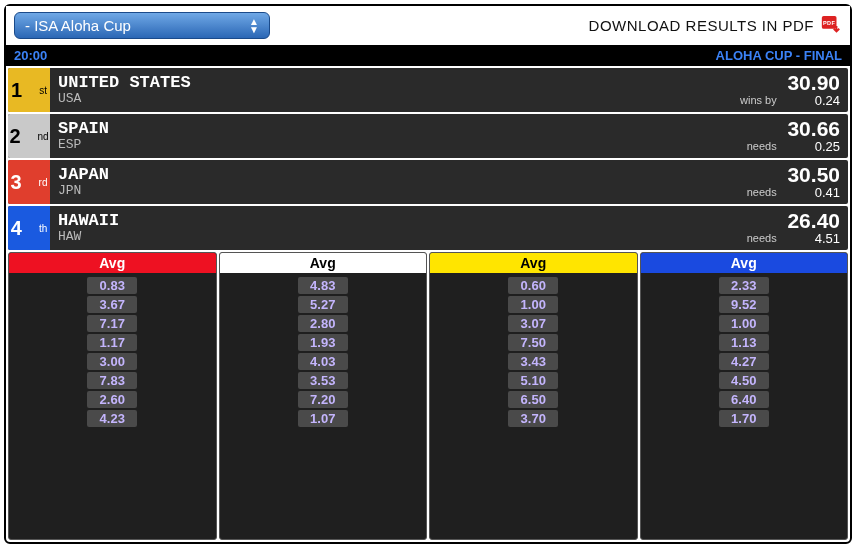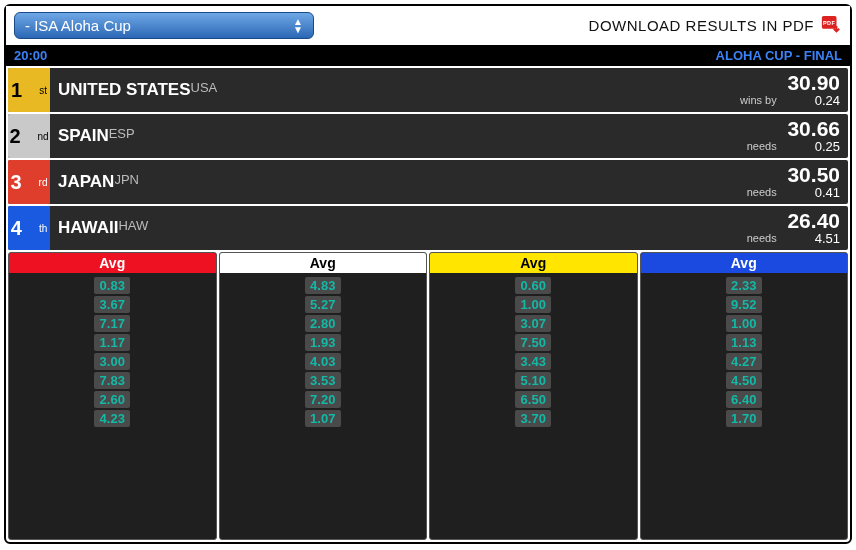--- a/index.html
+++ b/index.html
@@ -1,49 +1,49 @@
 <!DOCTYPE html>
 <html><head>
 <meta charset="utf-8">
 <style>
 * { margin: 0; padding: 0; box-sizing: border-box; }
 body { font-family: Arial, Helvetica, sans-serif; background: #fff; width: 856px; height: 550px; overflow: hidden; }
 .container { border: 2px solid #000; border-radius: 6px; margin: 4px; height: 540px; background: #fff; display: flex; flex-direction: column; }
 .topbar { display: flex; align-items: center; justify-content: space-between; padding: 6px 8px; background: #fff; }
-.dropdown { background: linear-gradient(#6fa8e6, #2b67b5); color: #fff; font-size: 15px; padding: 4px 10px; border-radius: 6px; width: 300px; display: flex; align-items: center; justify-content: space-between; border: 1px solid #1a4a8a; cursor: pointer; }
+.dropdown { background: linear-gradient(#6fa8e6, #2b67b5); color: #fff; font-size: 15px; padding: 4px 10px; border-radius: 6px; width: 256px; display: flex; align-items: center; justify-content: space-between; border: 1px solid #1a4a8a; cursor: pointer; }
 .dropdown .arrows { font-size: 10px; line-height: 8px; display: flex; flex-direction: column; }
 .pdf-link { display: flex; align-items: center; gap: 6px; font-size: 15px; letter-spacing: 0.5px; color: #111; cursor: pointer; }
 .pdf-icon { width: 22px; height: 22px; }
 .headerbar { background: #000; color: #3b82f6; display: flex; justify-content: space-between; padding: 3px 8px; font-size: 13px; font-weight: bold; }
 .results { display: flex; flex-direction: column; gap: 2px; padding: 2px; }
 .row { display: flex; align-items: stretch; background: #2a2a2a; border-radius: 2px; overflow: hidden; height: 44px; }
 .rankbox { width: 42px; display: flex; align-items: center; justify-content: center; font-weight: bold; font-size: 20px; color: #000; }
 .rankbox sup { font-size: 10px; margin-left: 17px; font-weight: normal; }
 .rankbox.gold { background: #e8b923; }
 .rankbox.silver { background: #c9c9c9; }
 .rankbox.bronze { background: #e03e2d; color: #fff; }
 .rankbox.blue { background: #1a5ae0; color: #fff; }
 .rowmain { flex: 1; display: flex; align-items: center; justify-content: space-between; padding: 0 8px; gap: 8px; }
-.country { display: flex; flex-direction: row; line-height: 1.1; }
+.country { display: flex; flex-direction: column; line-height: 1.1; font-family: Liberation Mono, monospace; }
 .cname { color: #fff; font-size: 17px; font-weight: bold; }
 .ccode { color: #bbb; font-size: 13px; }
 .meta { display: flex; align-items: flex-end; gap: 10px; }
 .statuslabel { color: #ccc; font-size: 11px; align-self: flex-end; margin-bottom: 2px; }
 .score { color: #fff; font-size: 21px; font-weight: bold; text-align: right; line-height: 1; }
 .diff { color: #fff; font-size: 13px; text-align: right; margin-left: 28px; }
 .scorewrap { display: flex; flex-direction: column; align-items: flex-end; }
 .avggrid { display: flex; gap: 2px; padding: 0 2px 2px 2px; flex: 1; }
 .avgcol { flex: 1; background: #1f1f1f; border: 1px solid #555; border-radius: 3px; overflow: hidden; display: flex; flex-direction: column; }
 .avghead { text-align: center; font-weight: bold; font-size: 14px; padding: 2px 1px; }
 .avghead.red { background: #e12; color: #fff; }
 .avghead.white { background: #fff; color: #000; }
 .avghead.yellow { background: #ffe500; color: #000; }
 .avghead.blue { background: #1a4ae0; color: #fff; }
 .avglist { display: flex; flex-direction: column; gap: 2px; padding: 4px 0; align-items: center; }
-.avgcell { background: #4a4a4a; color: #14b8a6; font-size: 13px; font-weight: bold; padding: 1px 5px; width: 36px; text-align: center; border-radius: 2px; }
+.avgcell { background: #4a4a4a; color: #c4b5fd; font-size: 13px; font-weight: bold; padding: 1px 5px; width: 50px; text-align: center; border-radius: 2px; }
 </style>
 </head>
 <body>
 
 <div class="container">
   <div class="topbar">
     <div class="dropdown">
       <span>- ISA Aloha Cup</span>
       <span class="arrows">
           <span>▲</span>

